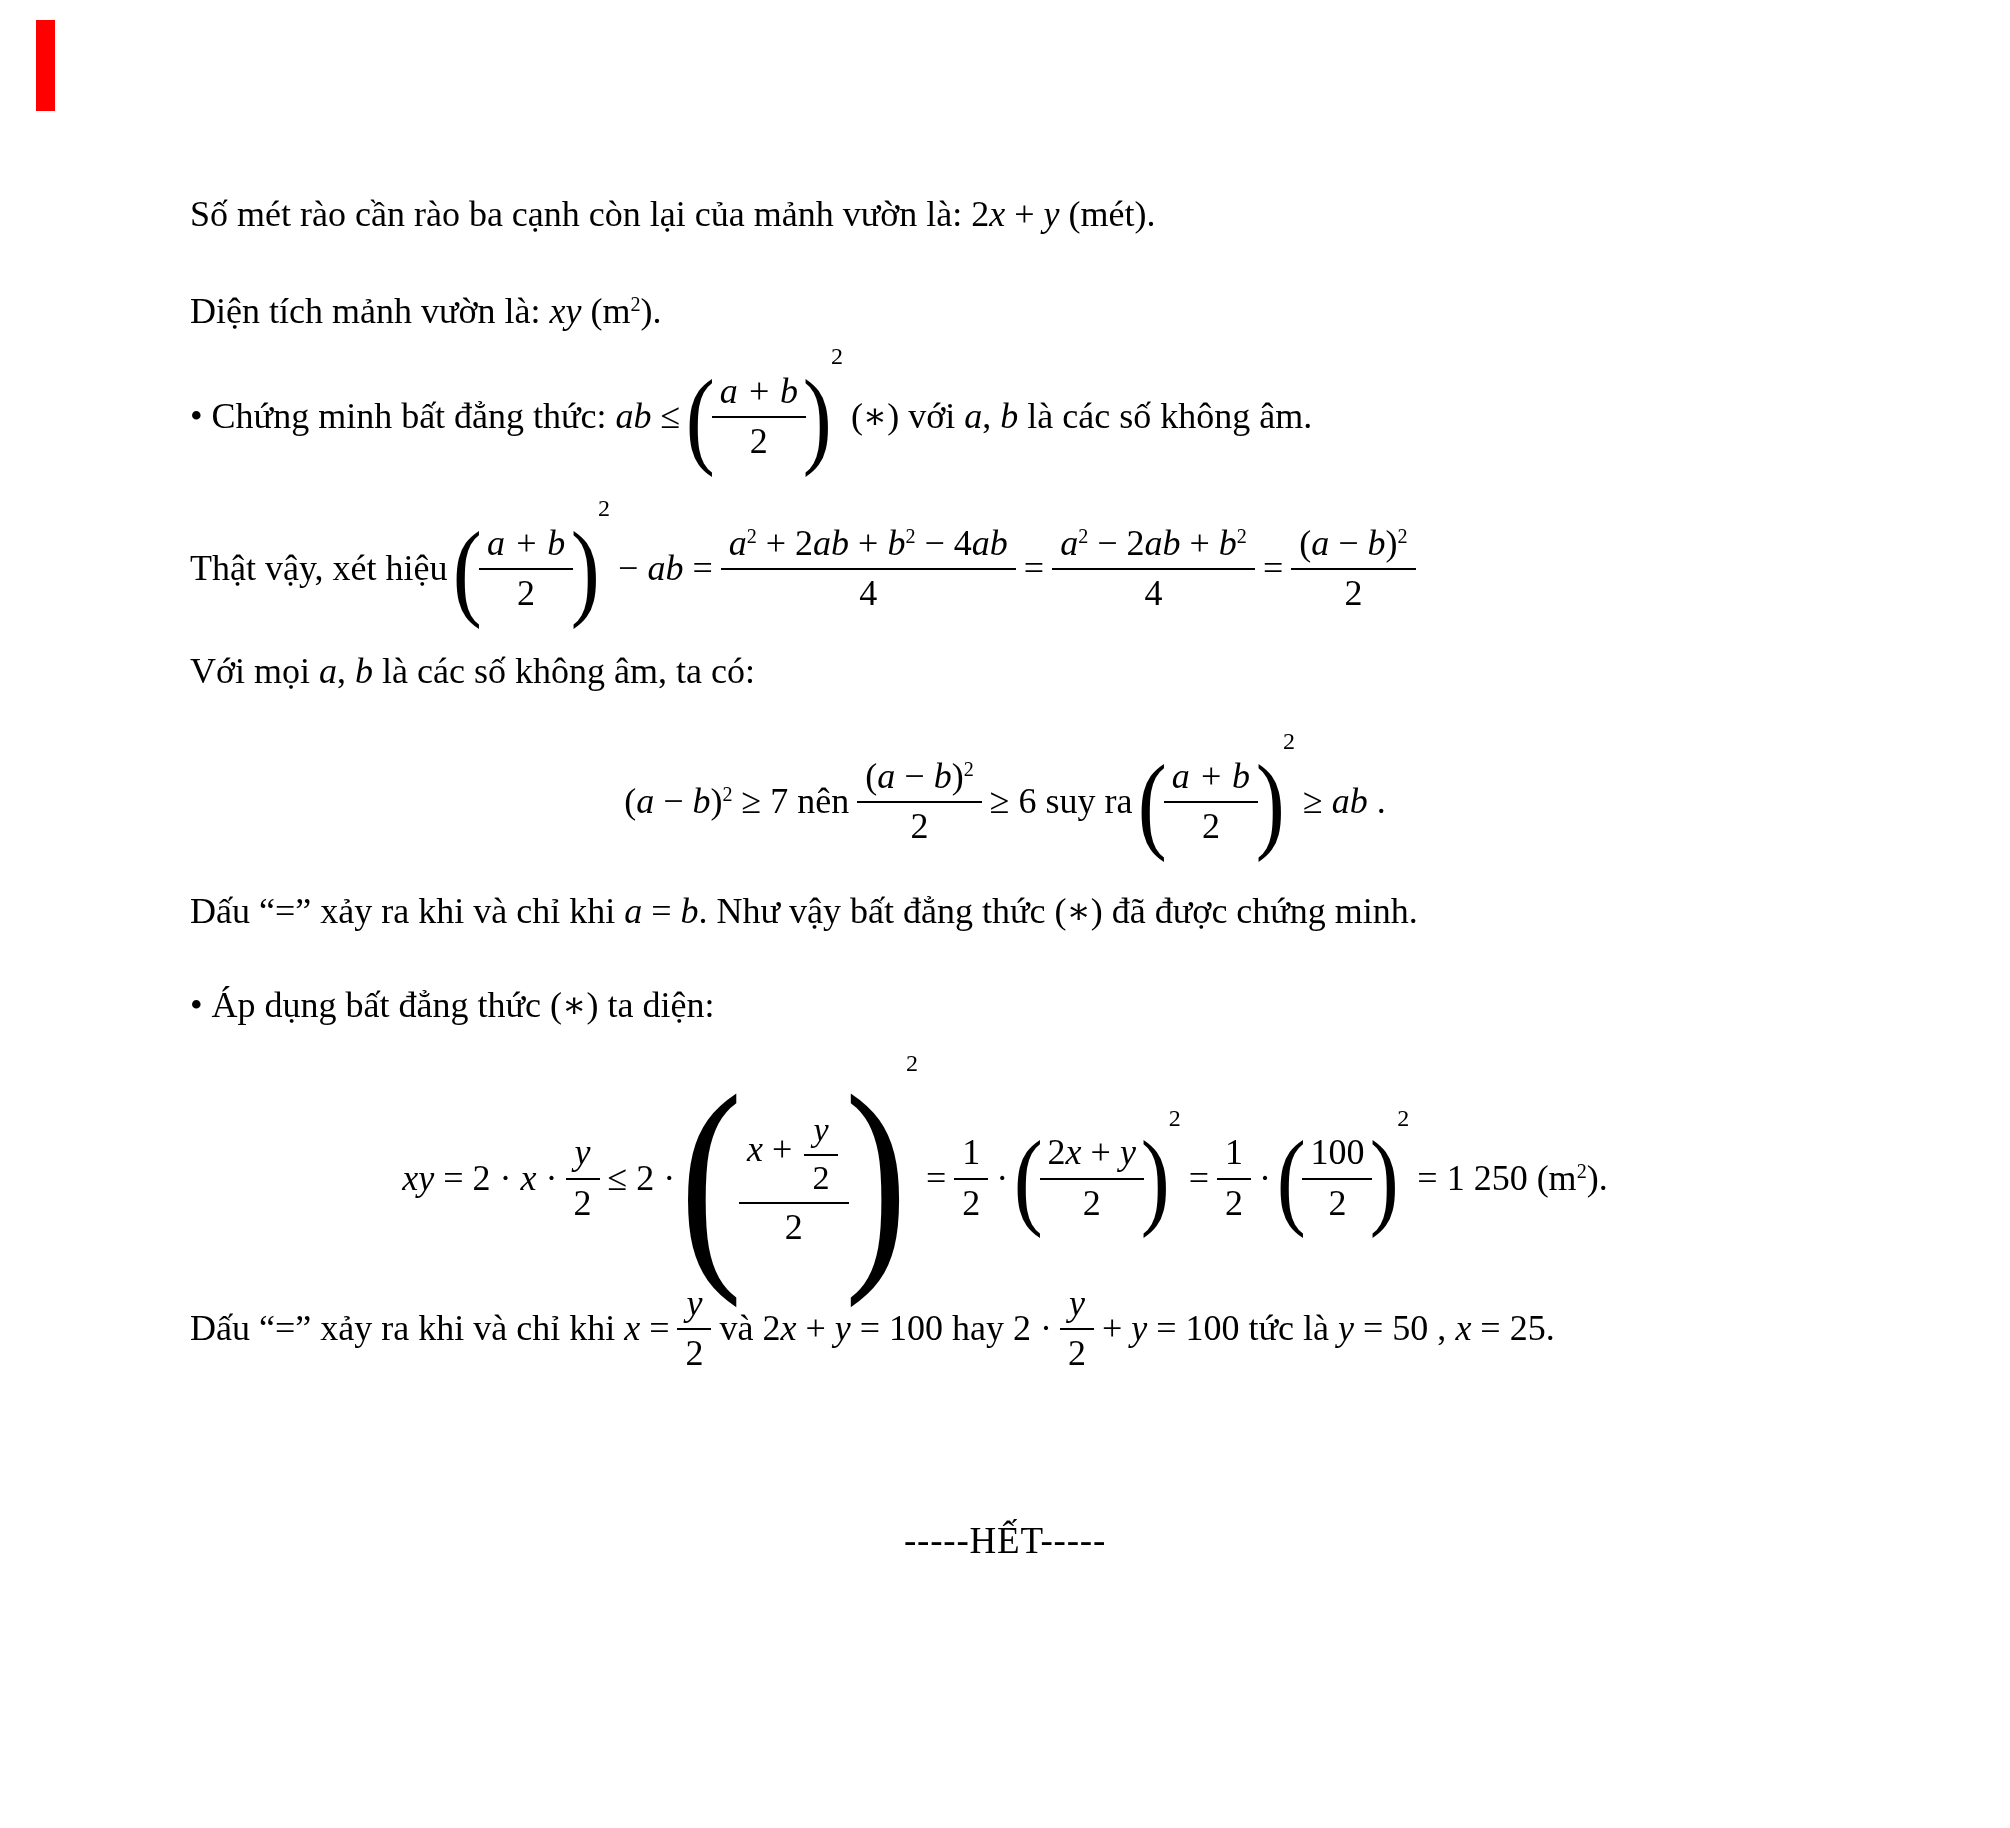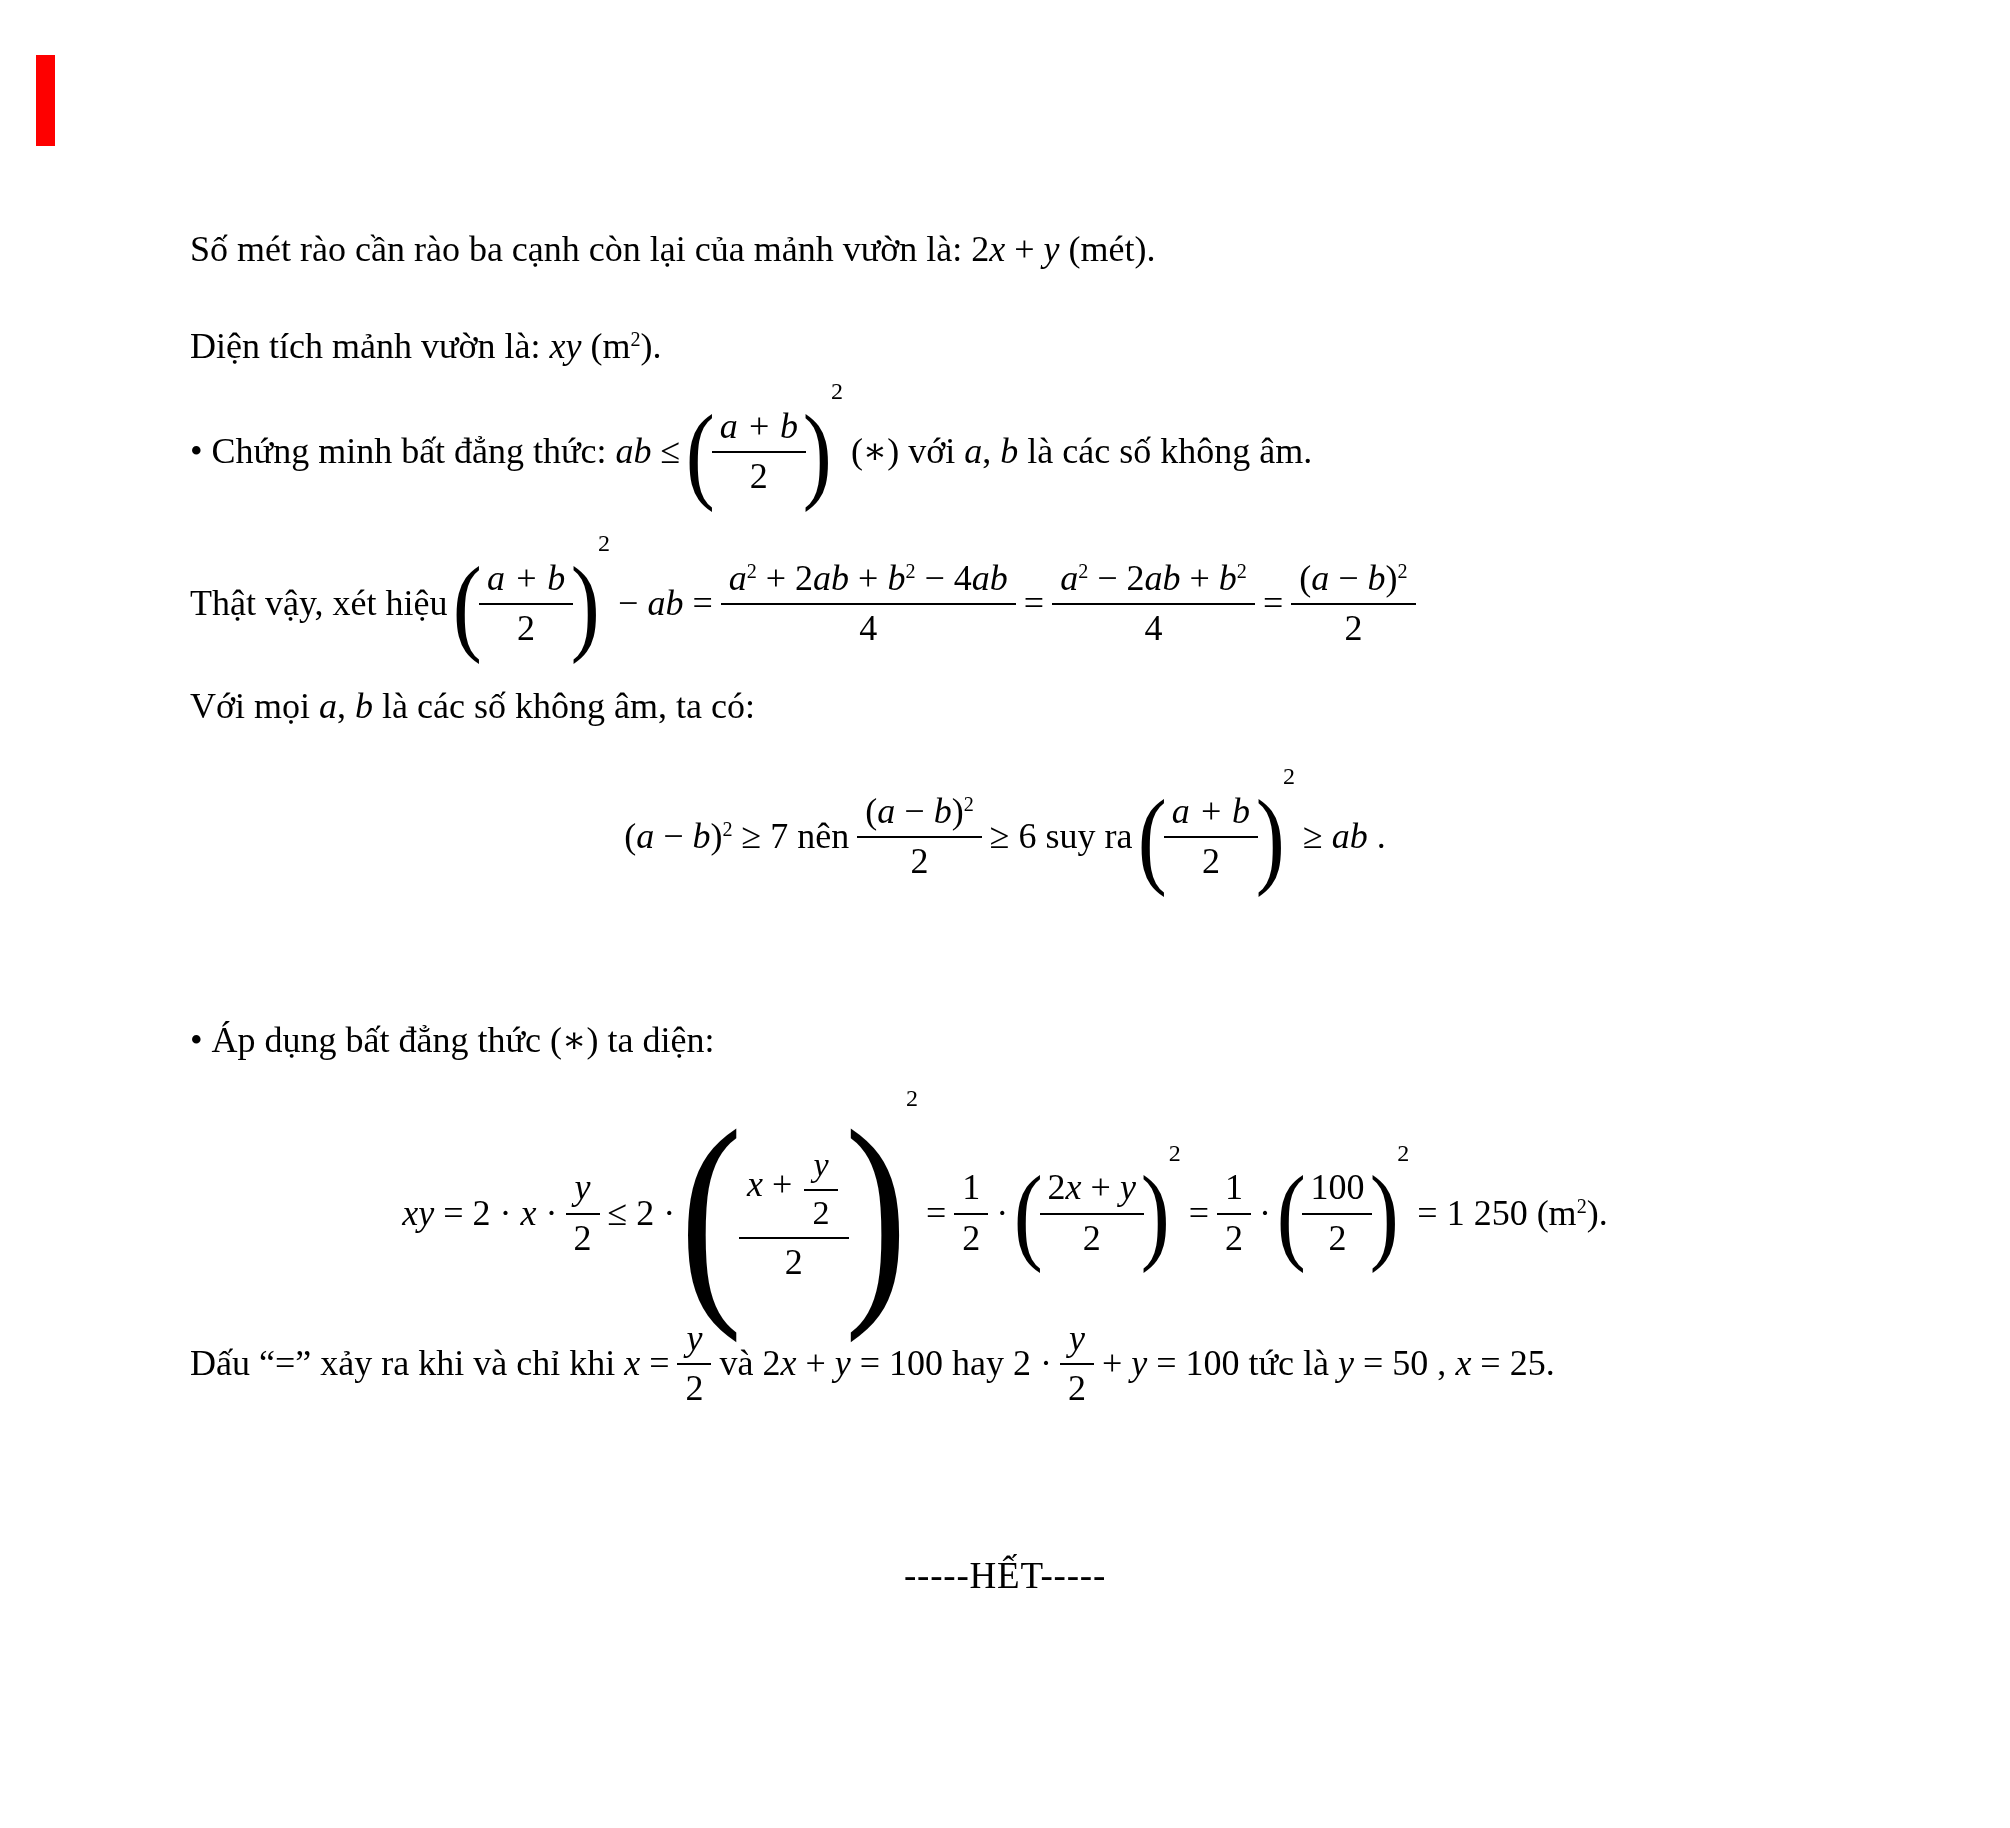--- a/index.html
+++ b/index.html
@@ -7,21 +7,20 @@
     background: #ffffff;
   }
   .page {
     position: relative;
     width: 2010px; height: 1570px;
     background: #ffffff;
     color: #000000;
     font-family: "Liberation Serif", "DejaVu Serif", serif;
     font-size: 36px;
     overflow: hidden;
-    margin-top: 35px;
   }
   .corner-mark {
     position: absolute;
     left: 36px; top: 20px;
     width: 18.6px; height: 91px;
     background: #fe0000;
   }
   .line {
     position: absolute;
     left: 190px;
@@ -173,20 +172,23 @@
       <span class="frac">
         <span class="num it">a + b</span>
         <span class="den">2</span>
       </span>
       <span class="fence fmd">)</span>
       <sup class="psup">2</sup>
     </span>
     <span class="runs"><span>≥ </span><span class="it">ab</span><span> .</span></span>
   </div>
 
+  <div class="line" style="top:888px">
+    <span class="runs"><span>Dấu “=” xảy ra khi và chỉ khi  </span><span class="it">a</span><span> = </span><span class="it">b</span><span>.  Như vậy bất đẳng thức  (∗)  đã được chứng minh.</span></span>
+  </div>
 
   <div class="line" style="top:982px">
     <span class="runs"><span>• Áp dụng bất đẳng thức  (∗)  ta diện:</span></span>
   </div>
 
   <div class="line eq centered" style="top:1049px;height:259px">
     <span class="runs"><span class="it">xy</span><span> = 2 · </span><span class="it">x</span><span> ·</span></span>
     <span class="frac">
       <span class="num it">y</span>
       <span class="den">2</span>

